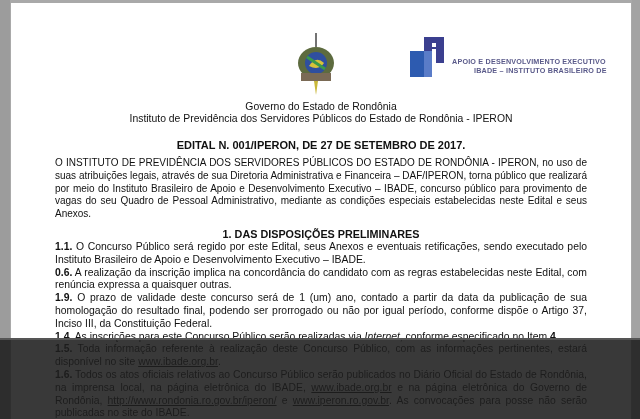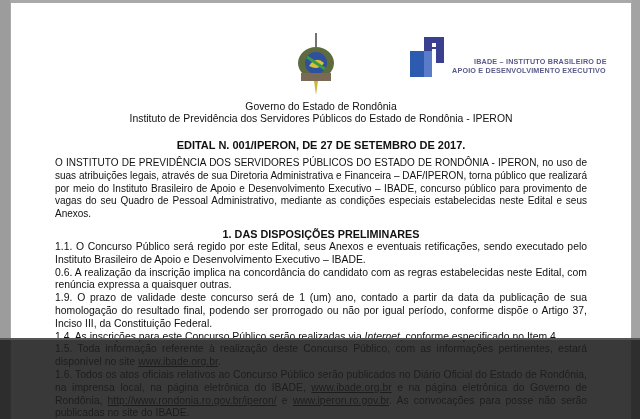--- a/index.html
+++ b/index.html
@@ -15,21 +15,21 @@
   .ibade-text { position:absolute; left:42px; top:20px; font-size:7.2px; font-weight:bold; color:#5a5a8a; letter-spacing:0.2px; line-height:9px; white-space:nowrap; }
   .hdr { position:absolute; text-align:center; width:532px; font-size:10.4px; line-height:12px; }
   .gov { top:98px; }
   .inst { top:110px; }
   .edital { top:136px; font-weight:bold; font-size:11px; }
   .para { position:absolute; font-size:10px; line-height:12.8px; text-align:justify; width:532px; }
   .intro { top:154px; }
   .sec-title { position:absolute; top:225px; width:532px; text-align:center; font-weight:bold; font-size:10.8px; }
   .items { position:absolute; top:238px; width:532px; font-size:10.4px; line-height:12.8px; text-align:justify; }
   .items p { margin:0; }
-  .items b { font-weight:normal; }
+  .items b { font-weight:bold; }
   .items a { color:#111; text-decoration:underline; }
   .overlay { position:absolute; left:0; top:338px; width:640px; height:81px; background:rgba(30,30,30,0.88); border-top:2px solid #555; }
 </style>
 </head>
 <body>
 
 <div class="frame-left"></div>
 <div class="frame-right"></div>
 
 <div class="page">
@@ -46,22 +46,22 @@
       </svg>
       <div class="ibade">
         <svg class="ibade-mark" viewBox="0 0 40 40">
           <rect x="14" y="0" width="20" height="26" fill="#3b3f8f"></rect>
           <rect x="0" y="14" width="14" height="26" fill="#2d5bb0"></rect>
           <rect x="14" y="14" width="8" height="26" fill="#5a7cc8"></rect>
           <rect x="22" y="6" width="4" height="4" fill="#fff"></rect>
           <rect x="22" y="12" width="4" height="14" fill="#fff"></rect>
         </svg>
         <div class="ibade-text">
+          <div>APOIO E DESENVOLVIMENTO EXECUTIVO</div>
           <div style="padding-left:22px">IBADE – INSTITUTO BRASILEIRO DE</div>
-          <div>APOIO E DESENVOLVIMENTO EXECUTIVO</div>
         </div>
       </div>
     </div>
 
     <div class="hdr gov">Governo do Estado de Rondônia</div>
     <div class="hdr inst">Instituto de Previdência dos Servidores Públicos do Estado de Rondônia - IPERON</div>
     <div class="hdr edital">EDITAL N. 001/IPERON, DE 27 DE SETEMBRO DE 2017.</div>
 
     <div class="para intro">O INSTITUTO DE PREVIDÊNCIA DOS SERVIDORES PÚBLICOS DO ESTADO DE RONDÔNIA - IPERON, no uso de suas atribuições legais, através de sua Diretoria Administrativa e Financeira – DAF/IPERON, torna público que realizará por meio do Instituto Brasileiro de Apoio e Desenvolvimento Executivo – IBADE, concurso público para provimento de vagas do seu Quadro de Pessoal Administrativo, mediante as condições especiais estabelecidas neste Edital e seus Anexos.</div>
 

